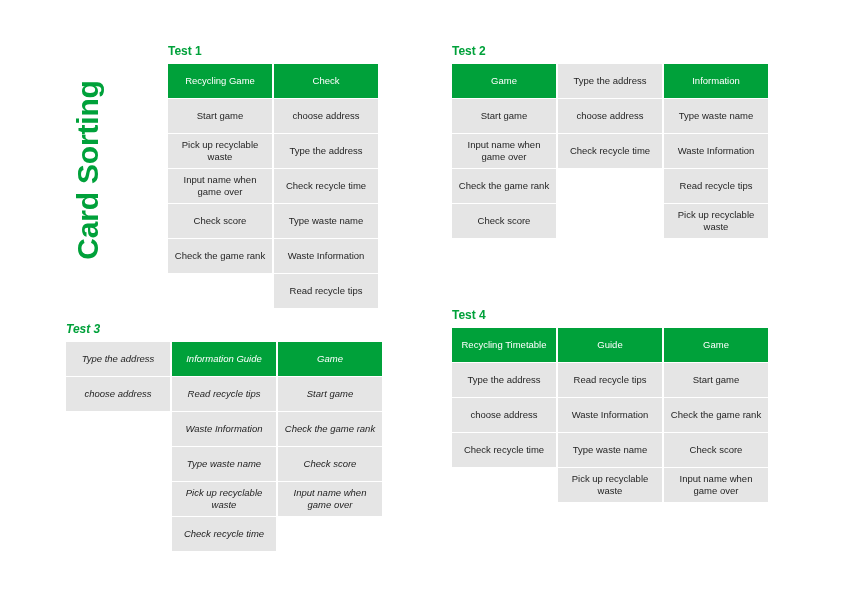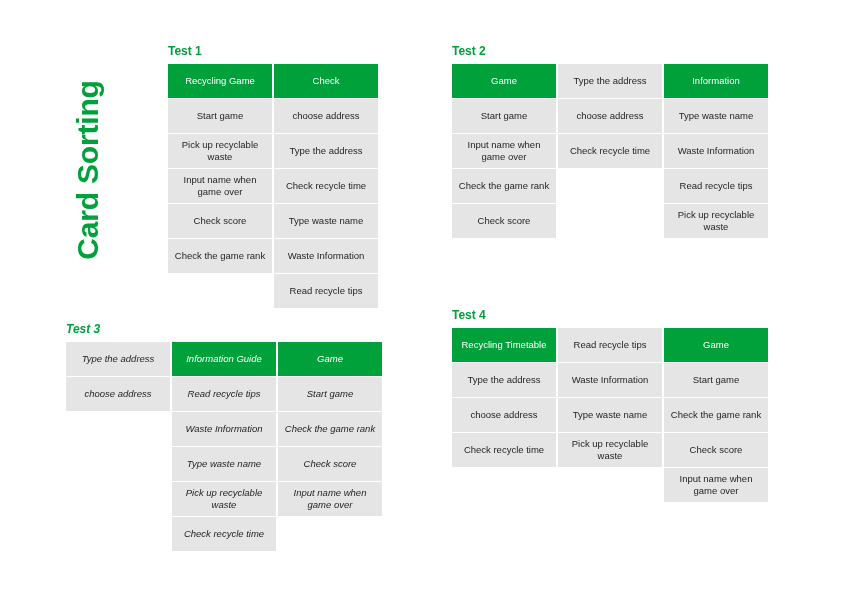--- a/index.html
+++ b/index.html
@@ -180,20 +180,21 @@
   <div class="test-block" id="test-4">
     <div class="test-label">Test 4</div>
     <div class="columns">
         <div class="column">
           <div class="card header">Recycling Timetable</div>
           <div class="card item">Type the address</div>
           <div class="card item">choose address</div>
           <div class="card item">Check recycle time</div>
         </div>
         <div class="column">
+          <div class="card header">Guide</div>
           <div class="card item">Read recycle tips</div>
           <div class="card item">Waste Information</div>
           <div class="card item">Type waste name</div>
           <div class="card item">Pick up recyclable waste</div>
         </div>
         <div class="column">
           <div class="card header">Game</div>
           <div class="card item">Start game</div>
           <div class="card item">Check the game rank</div>
           <div class="card item">Check score</div>

